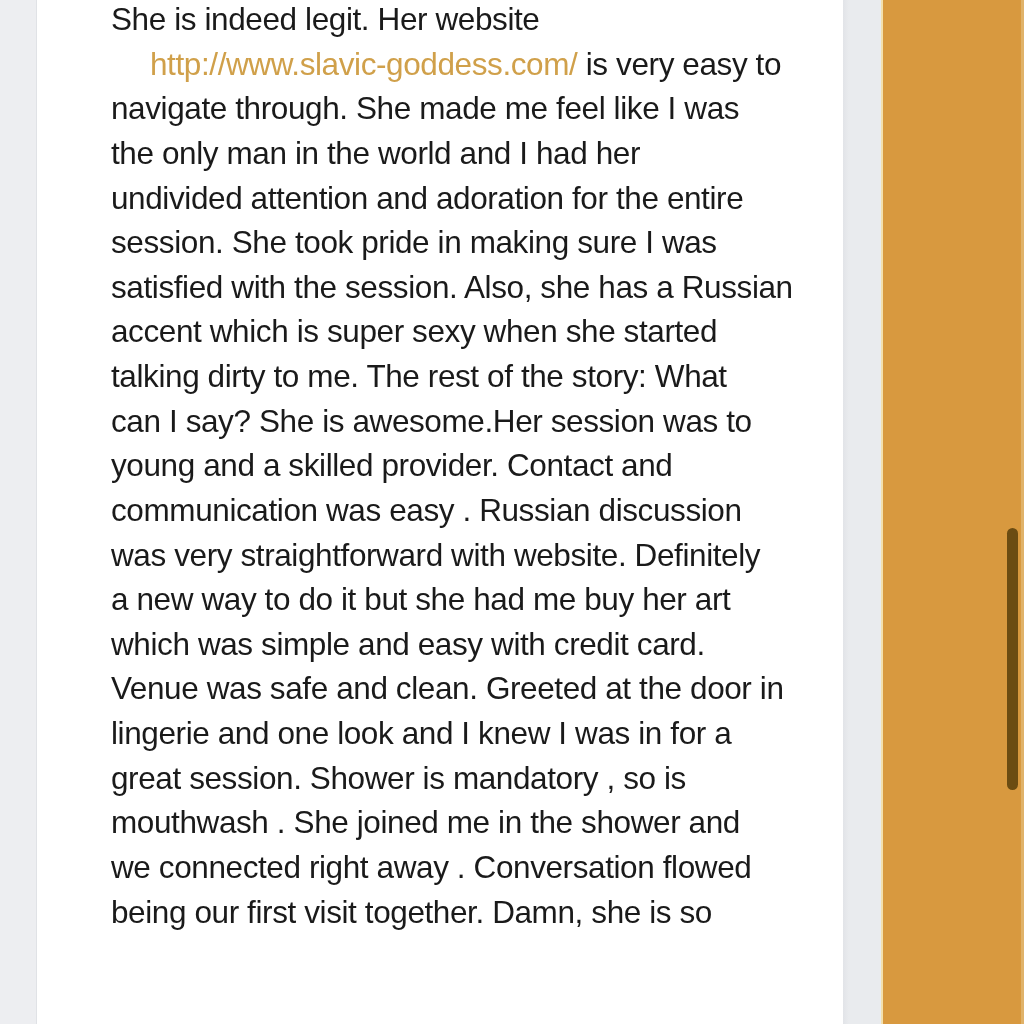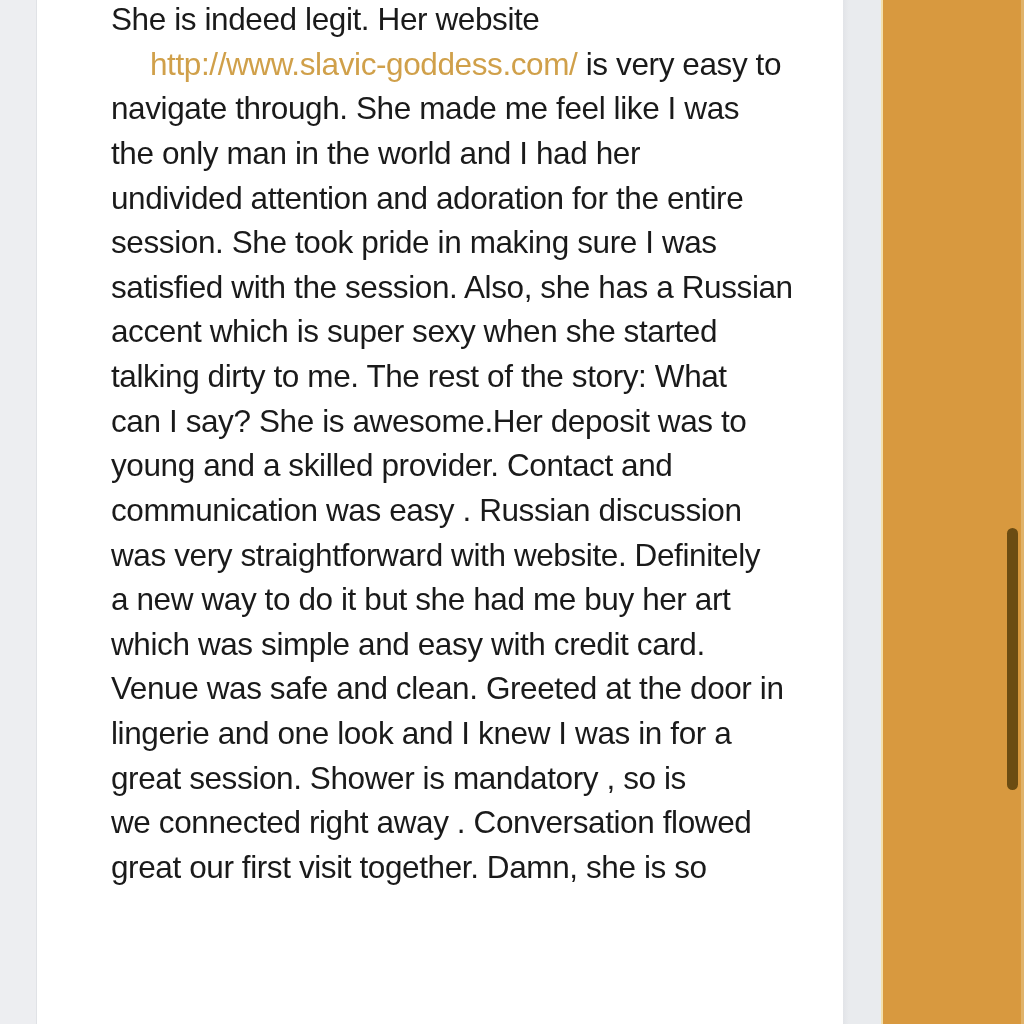--- a/index.html
+++ b/index.html
@@ -90,31 +90,32 @@
   <div class="review-text">
     <div class="line">She is indeed legit. Her website</div>
     <div class="line"><a class="link">http://www.slavic-goddess.com/</a><span> is very easy to</span></div>
     <div class="line">navigate through. She made me feel like I was</div>
     <div class="line">the only man in the world and I had her</div>
     <div class="line">undivided attention and adoration for the entire</div>
     <div class="line">session. She took pride in making sure I was</div>
     <div class="line">satisfied with the session. Also, she has a Russian</div>
     <div class="line">accent which is super sexy when she started</div>
     <div class="line">talking dirty to me. The rest of the story: What</div>
-    <div class="line">can I say? She is awesome.Her deposit was to</div>
+    <div class="line">can I say? She is awesome.Her session was to</div>
     <div class="line">young and a skilled provider. Contact and</div>
     <div class="line">communication was easy . Russian discussion</div>
     <div class="line">was very straightforward with website. Definitely</div>
     <div class="line">a new way to do it but she had me buy her art</div>
     <div class="line">which was simple and easy with credit card.</div>
     <div class="line">Venue was safe and clean. Greeted at the door in</div>
     <div class="line">lingerie and one look and I knew I was in for a</div>
     <div class="line">great session. Shower is mandatory , so is</div>
+    <div class="line">mouthwash . She joined me in the shower and</div>
     <div class="line">we connected right away . Conversation flowed</div>
-    <div class="line">great our first visit together. Damn, she is so</div>
+    <div class="line">being our first visit together. Damn, she is so</div>
   </div>
 </div>
 
 <div class="right-gutter"></div>
 
 <div class="orange-panel">
   <div class="right-edge-strip"></div>
 </div>
 
 <div class="scrollbar-thumb" style="top: 528px; height: 262px;"></div>

